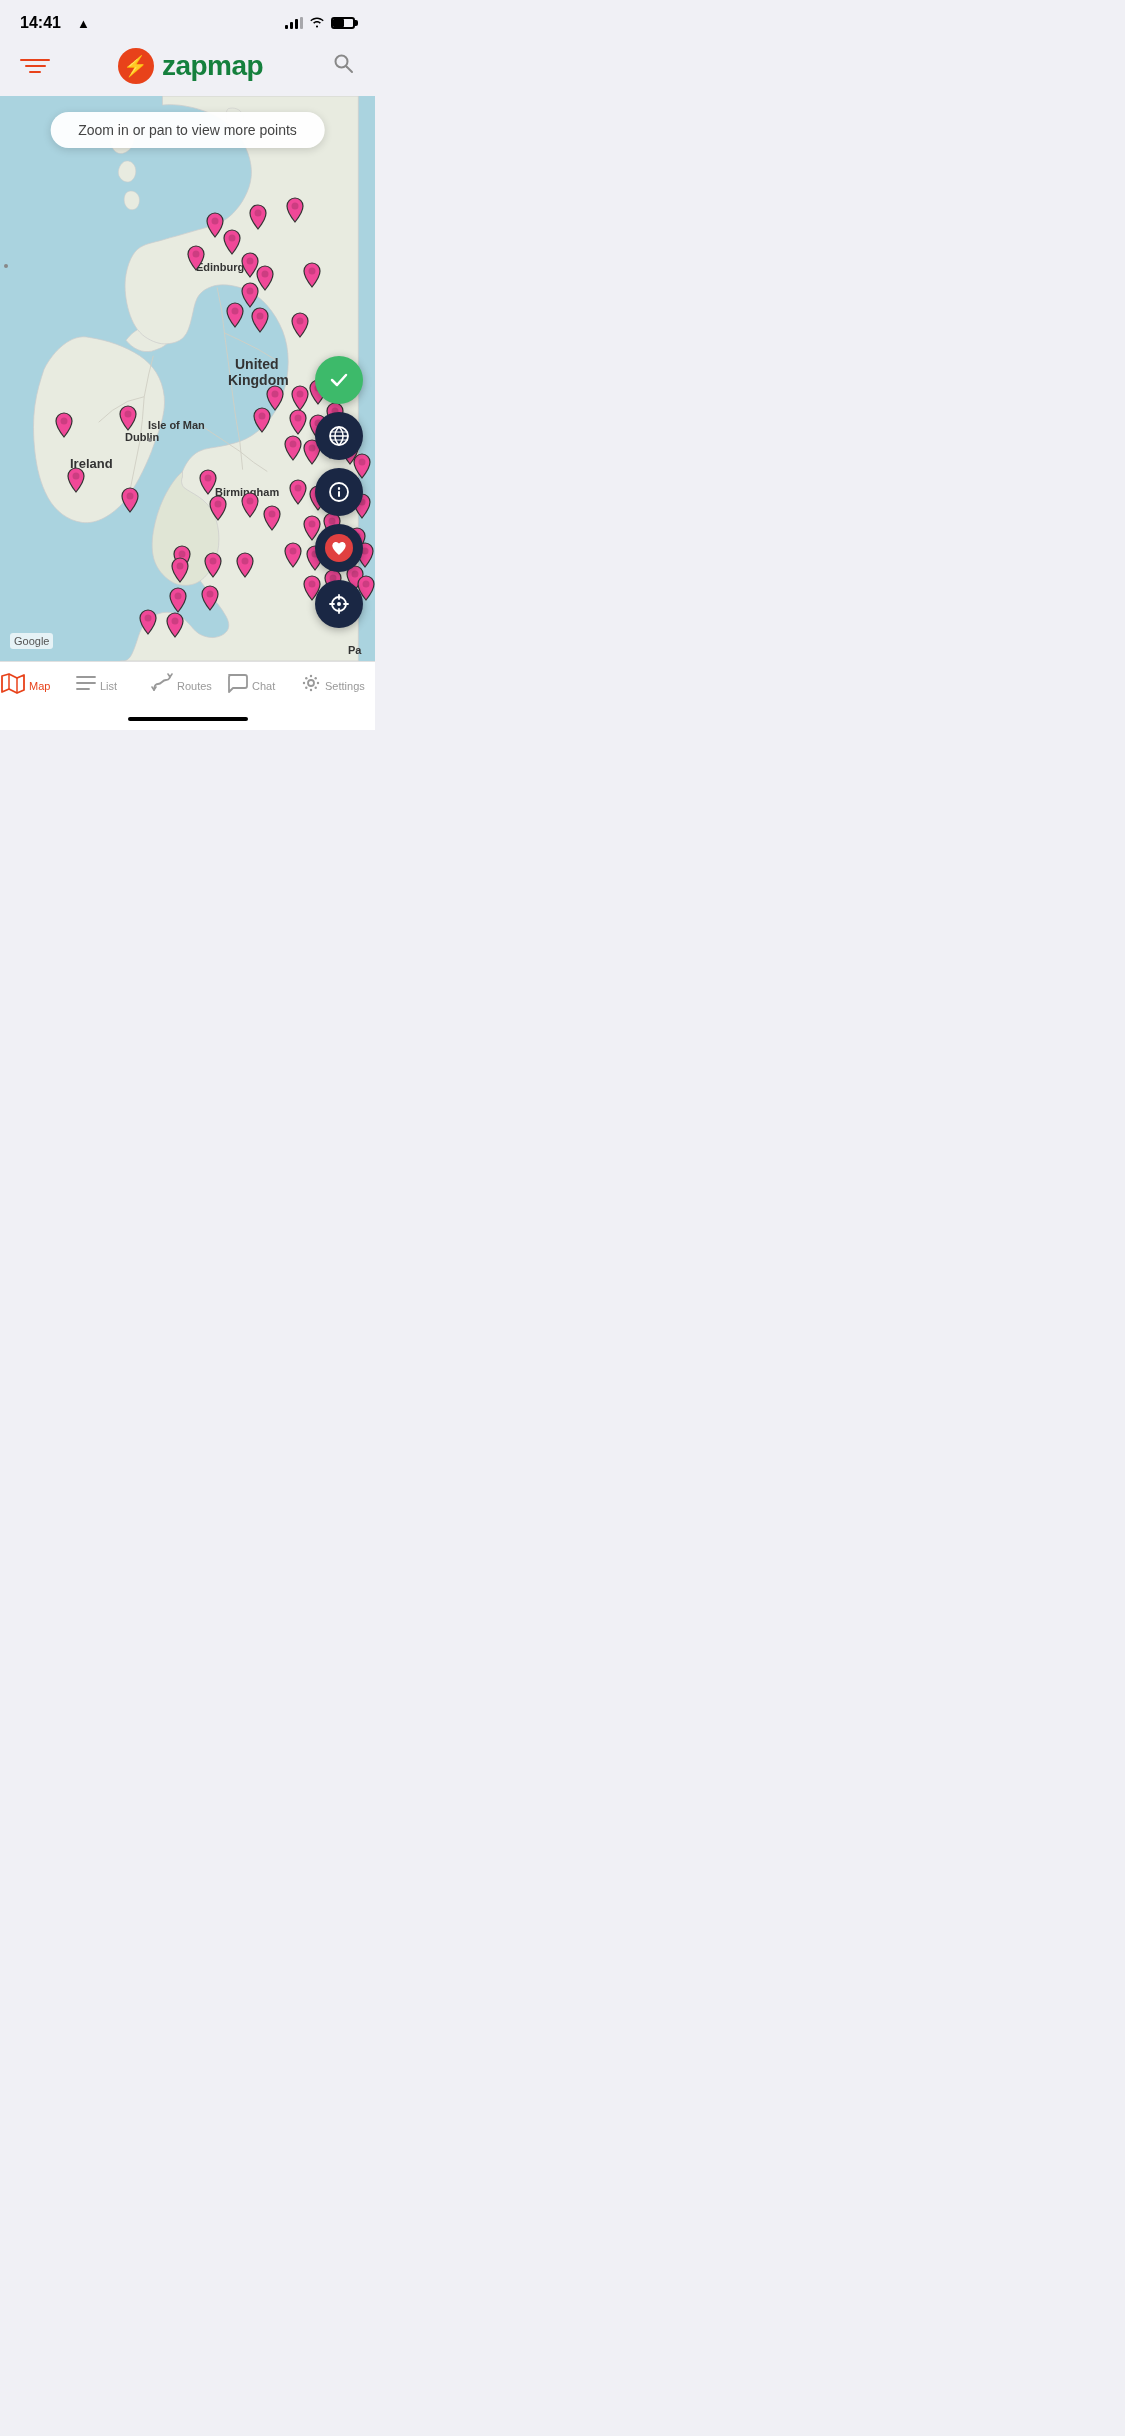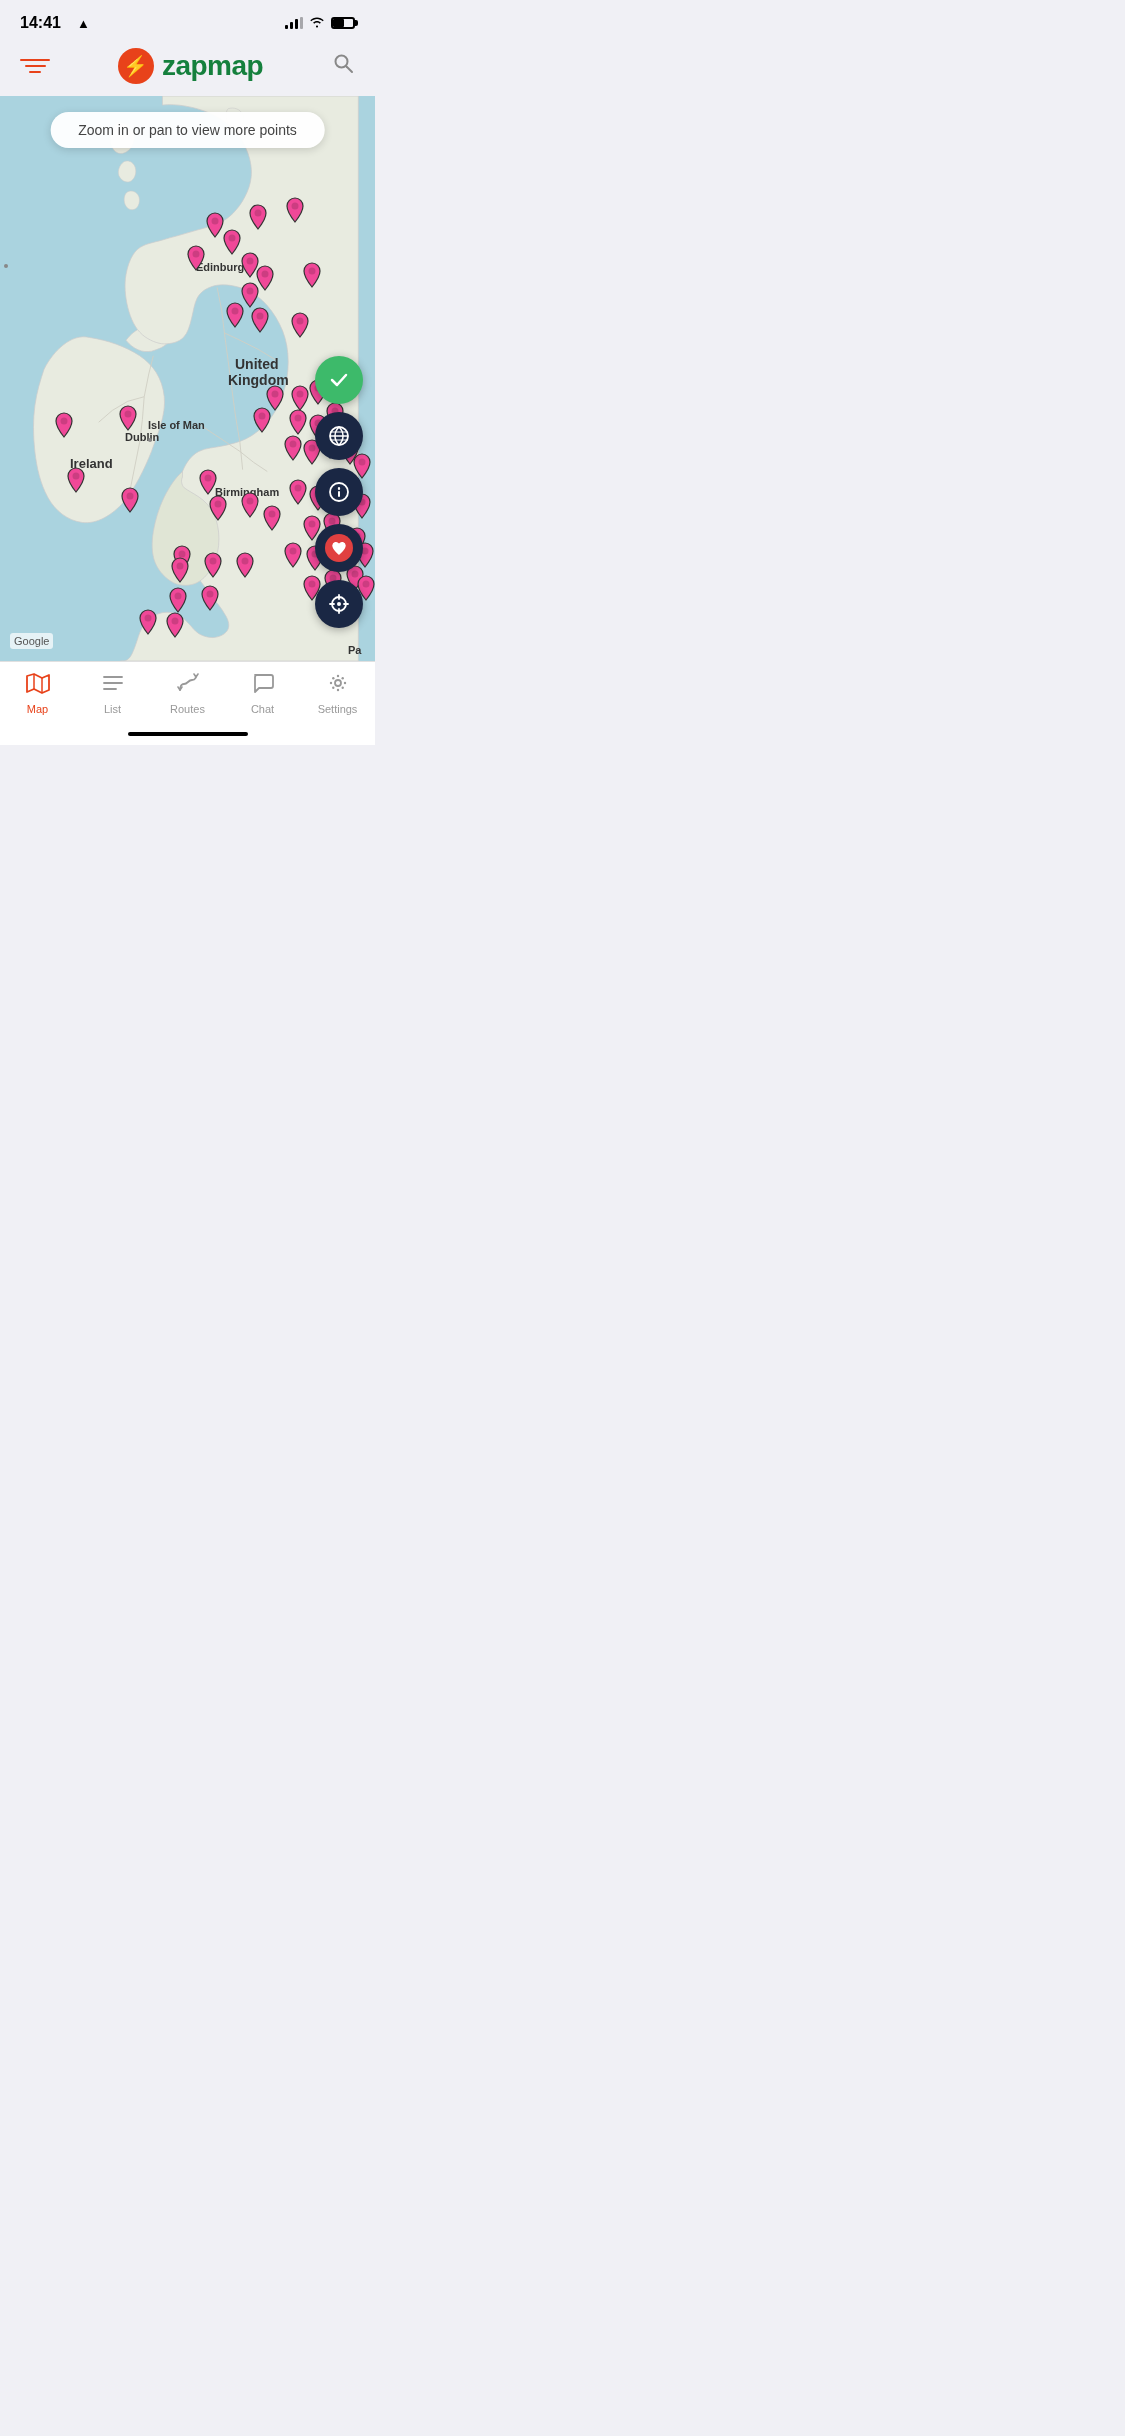--- a/index.html
+++ b/index.html
@@ -238,21 +238,21 @@
       display: flex;
       justify-content: space-around;
       align-items: center;
       padding: 10px 0 8px;
       background: #fff;
       border-top: 1px solid #e0e0e0;
       position: relative;
     }
     .nav-item {
       display: flex;
-      flex-direction: column;
+      flex-direction: row;
       align-items: center;
       gap: 3px;
       cursor: pointer;
       flex: 1;
     }
     .nav-icon {
       font-size: 22px;
       color: #999;
     }
     .nav-icon.active {

